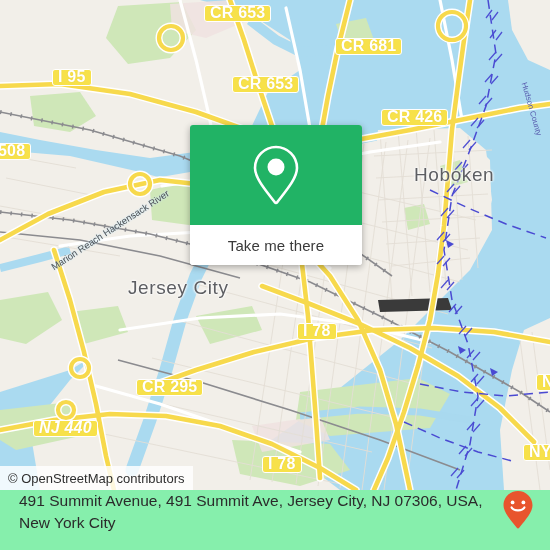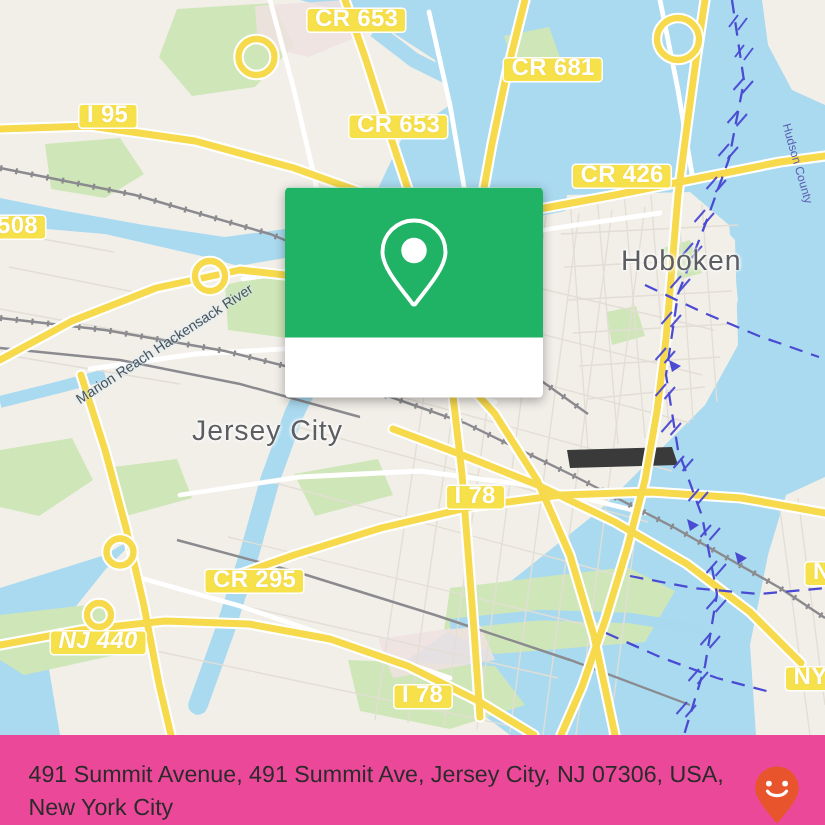--- a/index.html
+++ b/index.html
@@ -129,23 +129,23 @@
     letter-spacing: .1px;
   }
 
   
   #footer {
     position: absolute;
     left: 0;
     top: 490px;
     width: 550px;
     height: 60px;
-    background: #ec4899;
+    background: #86efac;
     display: flex;
-    align-items: flex-end;
+    align-items: flex-start;
     box-sizing: border-box;
   }
   #footer-address {
     flex: 1;
     padding-left: 19px;
     padding-right: 8px;
     font-size: 15.5px;
     line-height: 22px;
     color: #2b2b2b;
     font-family: "Liberation Sans", sans-serif;
@@ -373,28 +373,34 @@
     <div class="shield" style="left:52px;  top:69px;">I 95</div>
     <div class="shield" style="left:381px; top:109px;">CR 426</div>
     <div class="shield" style="left:-8px;  top:143px;">508</div>
     <div class="shield" style="left:297px; top:323px;">I 78</div>
     <div class="shield" style="left:136px; top:379px;">CR 295</div>
     <div class="shield" style="left:536px; top:374px;">NY 9</div>
     <div class="shield" style="left:33px;  top:420px;font-style:italic;">NJ 440</div>
     <div class="shield" style="left:523px; top:444px;">NY 9</div>
     <div class="shield" style="left:262px; top:456px;">I 78</div>
 
+    <div id="attribution">
+      <span>© OpenStreetMap contributors</span>
+    </div>
   </div>
 
   <div id="place-card">
     <div id="card-top">
       <svg width="52" height="64" viewBox="0 0 52 64">
         <path d="M26 4 C14.4 4 5 13.4 5 25 C5 36 18 50 25 59.5 C25.5 60.2 26.5 60.2 27 59.5 C34 50 47 36 47 25 C47 13.4 37.6 4 26 4 Z" fill="none" stroke="#ffffff" stroke-width="2.6"></path>
         <circle cx="26" cy="24" r="8.5" fill="#ffffff"></circle>
       </svg>
+    </div>
+    <div id="card-bottom">
+      <span id="take-me-there">Take me there</span>
     </div>
   </div>
 
   <div id="footer">
     <div id="footer-address">491 Summit Avenue, 491 Summit Ave, Jersey City, NJ 07306, USA, New York City</div>
     <div id="brand-logo">
       <svg width="32" height="40" viewBox="0 0 32 40">
         <path d="M16 1 C8 1 1.5 7.4 1.5 15.3 C1.5 23.3 11 32.5 14.8 37.8
                  C15.4 38.6 16.6 38.6 17.2 37.8 C21 32.5 30.5 23.3 30.5 15.3
                  C30.5 7.4 24 1 16 1 Z" fill="#e8552d"></path>

